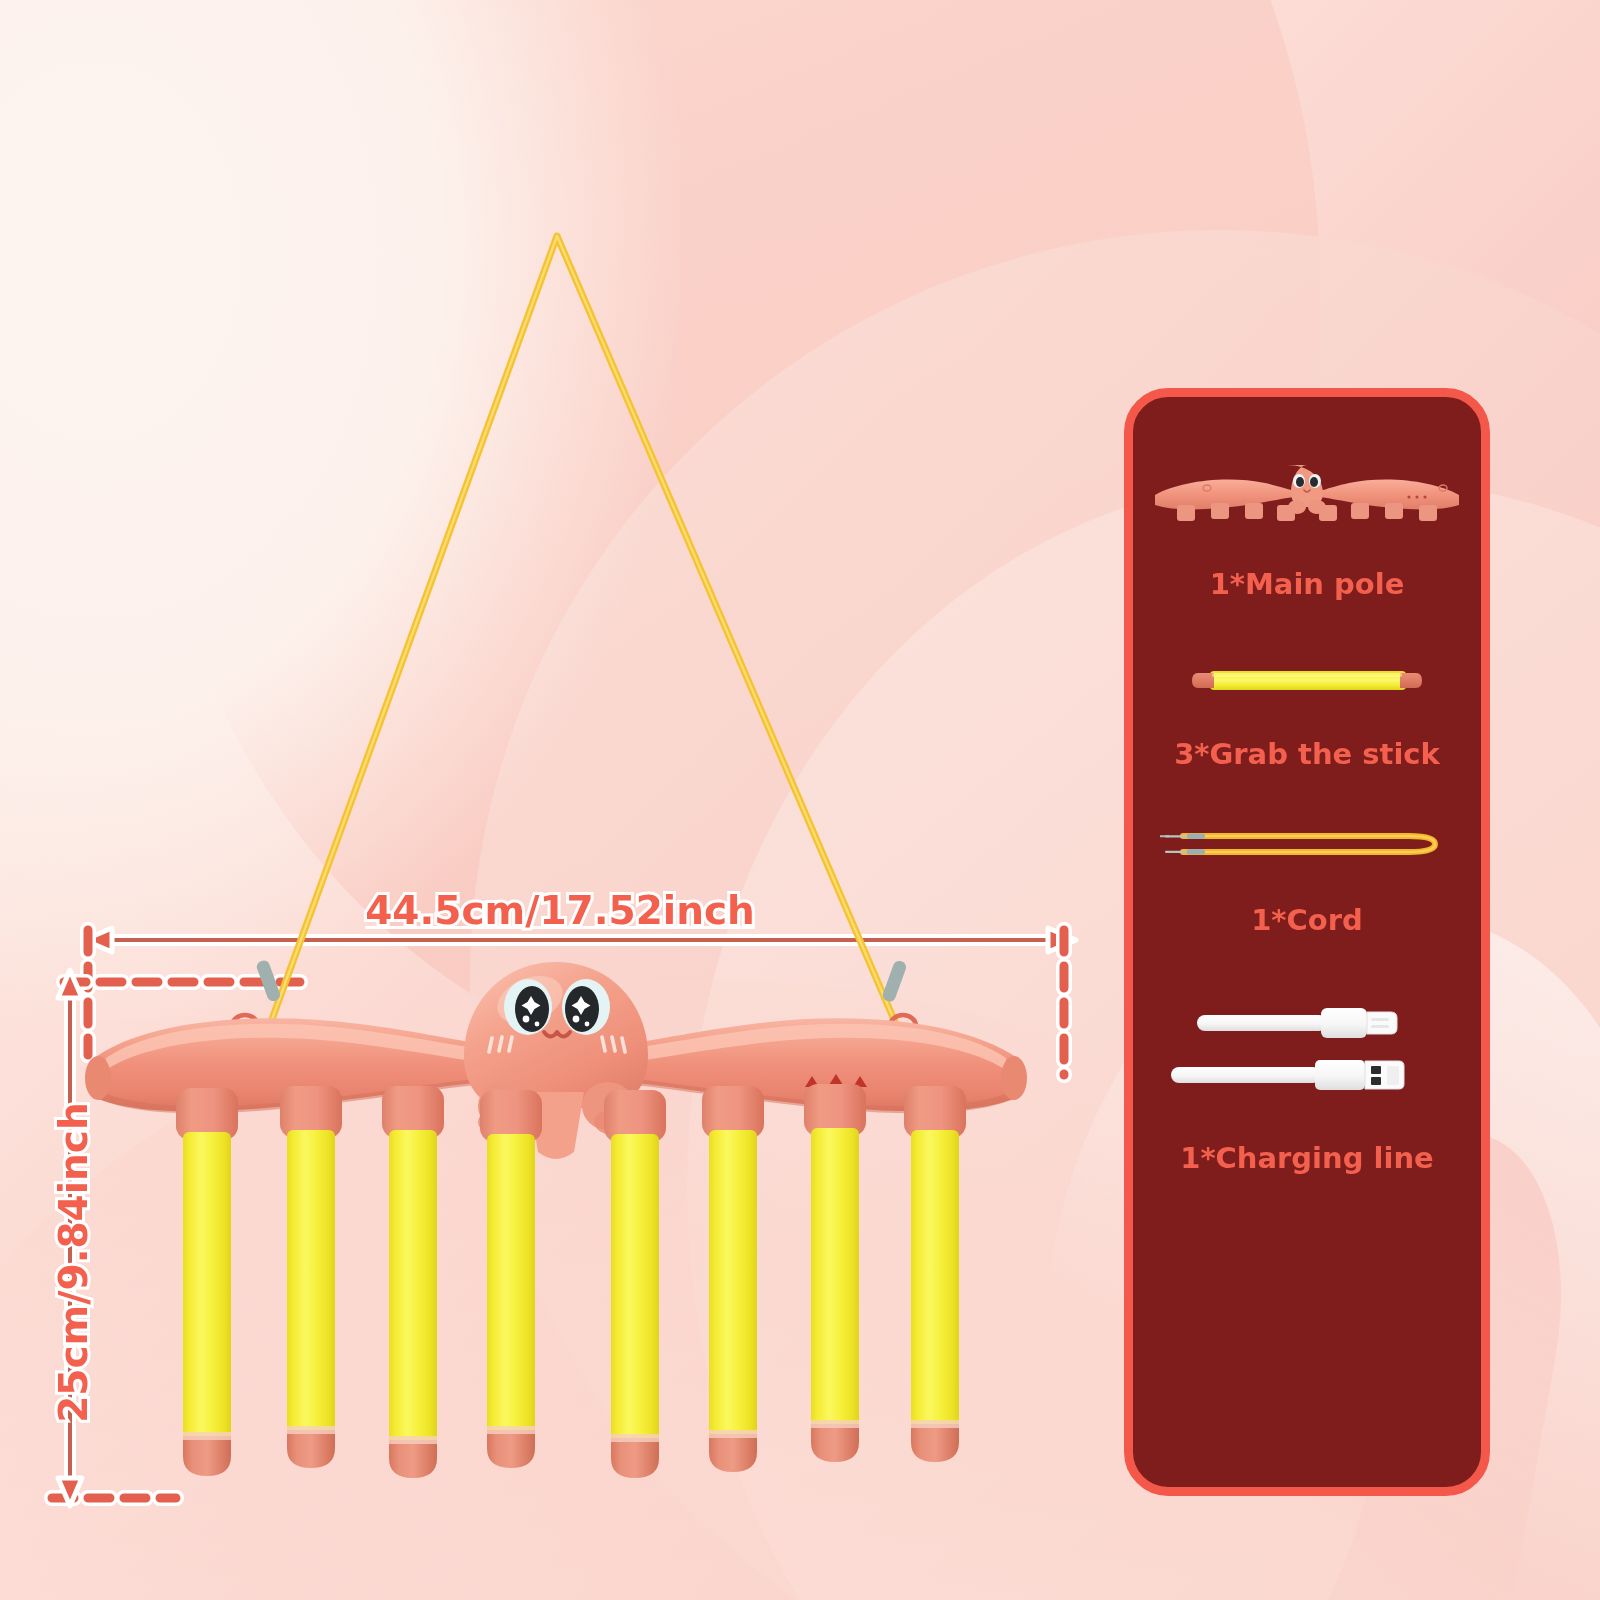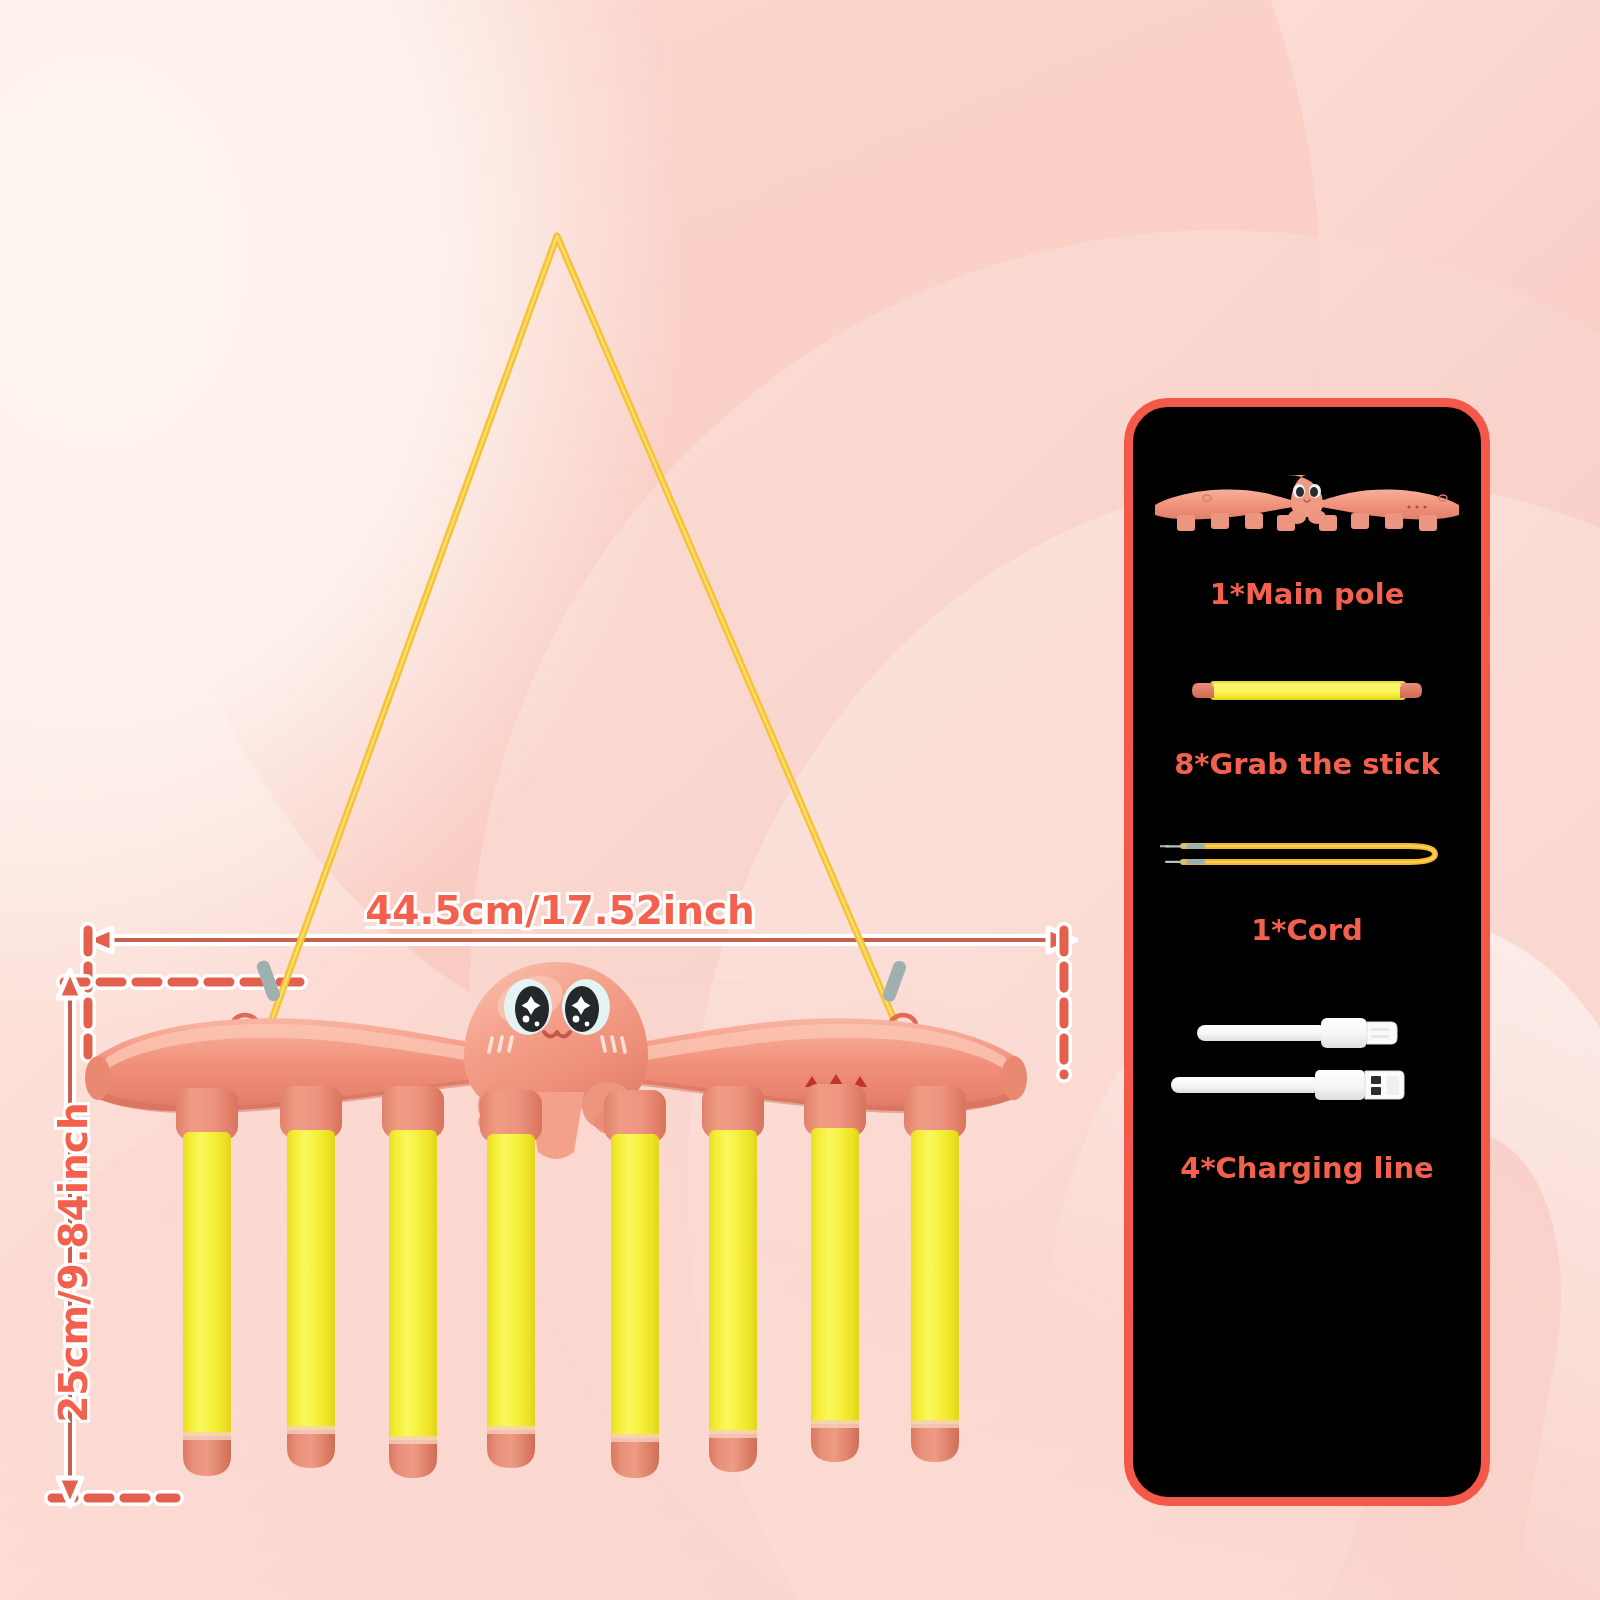--- a/index.html
+++ b/index.html
@@ -91,23 +91,23 @@
   .dim-v{
     position:absolute;left:-92px;top:1240px;width:330px;text-align:center;z-index:35;
     transform:rotate(-90deg);transform-origin:center center;
     font-size:39px;font-weight:700;color:#f4604e;
     -webkit-text-stroke:6px #fff;paint-order:stroke fill;
   }
 
   
   #parts-card{
     position:absolute;left:1124px;top:388px;width:366px;height:1108px;
-    background:#000000;border:9px solid #f4584a;border-radius:44px;
+    background:#7f1d1d;border:9px solid #f4584a;border-radius:44px;
     z-index:30;box-sizing:border-box;
-    display:flex;flex-direction:column;align-items:center;margin-top:10px;
+    display:flex;flex-direction:column;align-items:center;
   }
   .part{width:100%;display:flex;flex-direction:column;align-items:center;}
   .part-art{display:flex;align-items:center;justify-content:center;}
   .part-label{
     font-size:29px;font-weight:700;color:#f4604e;white-space:nowrap;
     -webkit-text-stroke:0;
   }
   .p1{margin-top:58px;}
   .p1 .part-label{margin-top:42px;}
   .p2{margin-top:62px;}
@@ -457,21 +457,21 @@
               <stop offset="50%" stop-color="#E07C64"></stop>
               <stop offset="100%" stop-color="#CF6A53"></stop>
             </linearGradient>
           </defs>
           <rect x="18" y="8" width="196" height="19" rx="4" fill="url(#tstick)"></rect>
           <path d="M6 10 h16 v15 h-16 q-6 0 -6 -7.5 t6 -7.5 Z" fill="url(#tcap)"></path>
           <path d="M224 10 h-16 v15 h16 q6 0 6 -7.5 t-6 -7.5 Z" fill="url(#tcap)"></path>
           <rect x="20" y="10" width="190" height="4" rx="2" fill="#FDFB9A" opacity=".55"></rect>
         </svg>
       </div>
-      <div class="part-label">8*Grab the stick</div>
+      <div class="part-label">3*Grab the stick</div>
     </div>
 
     <div class="part p3">
       <div class="part-art">
         <svg width="300" height="42" viewBox="0 0 300 42">
           <path d="M26 13 H252 q26 0 26 8 t-26 8 H26" fill="none" stroke="#F5B829" stroke-width="6" stroke-linecap="round"></path>
           <path d="M26 13 H252 q26 0 26 8 t-26 8 H26" fill="none" stroke="#FBD76E" stroke-width="2" stroke-linecap="round" opacity=".8"></path>
           <rect x="30" y="10.5" width="18" height="5.5" rx="2.6" fill="#9EB0AE"></rect>
           <rect x="30" y="26" width="18" height="5.5" rx="2.6" fill="#9EB0AE"></rect>
           <path d="M12 13.3 q-9 0 -9 0 q0 0 9 0" fill="none" stroke="#AFBDBC" stroke-width="2"></path>
@@ -504,17 +504,17 @@
           <g>
             <rect x="14" y="74" width="150" height="16" rx="8" fill="url(#cab)"></rect>
             <rect x="158" y="67" width="50" height="30" rx="5" fill="url(#cab)"></rect>
             <path d="M208 68 h34 q5 0 5 5 v18 q0 5 -5 5 h-34 Z" fill="#FBFBFB" stroke="#E0E0E0" stroke-width="1"></path>
             <rect x="214" y="73" width="10" height="8" rx="1" fill="#2D2D2D"></rect>
             <rect x="214" y="84" width="10" height="8" rx="1" fill="#2D2D2D"></rect>
             <rect x="230" y="73" width="12" height="19" rx="1.5" fill="#EFEFEF"></rect>
           </g>
         </svg>
       </div>
-      <div class="part-label">4*Charging line</div>
+      <div class="part-label">1*Charging line</div>
     </div>
 
   </div>
 </div>
 
 </body></html>

